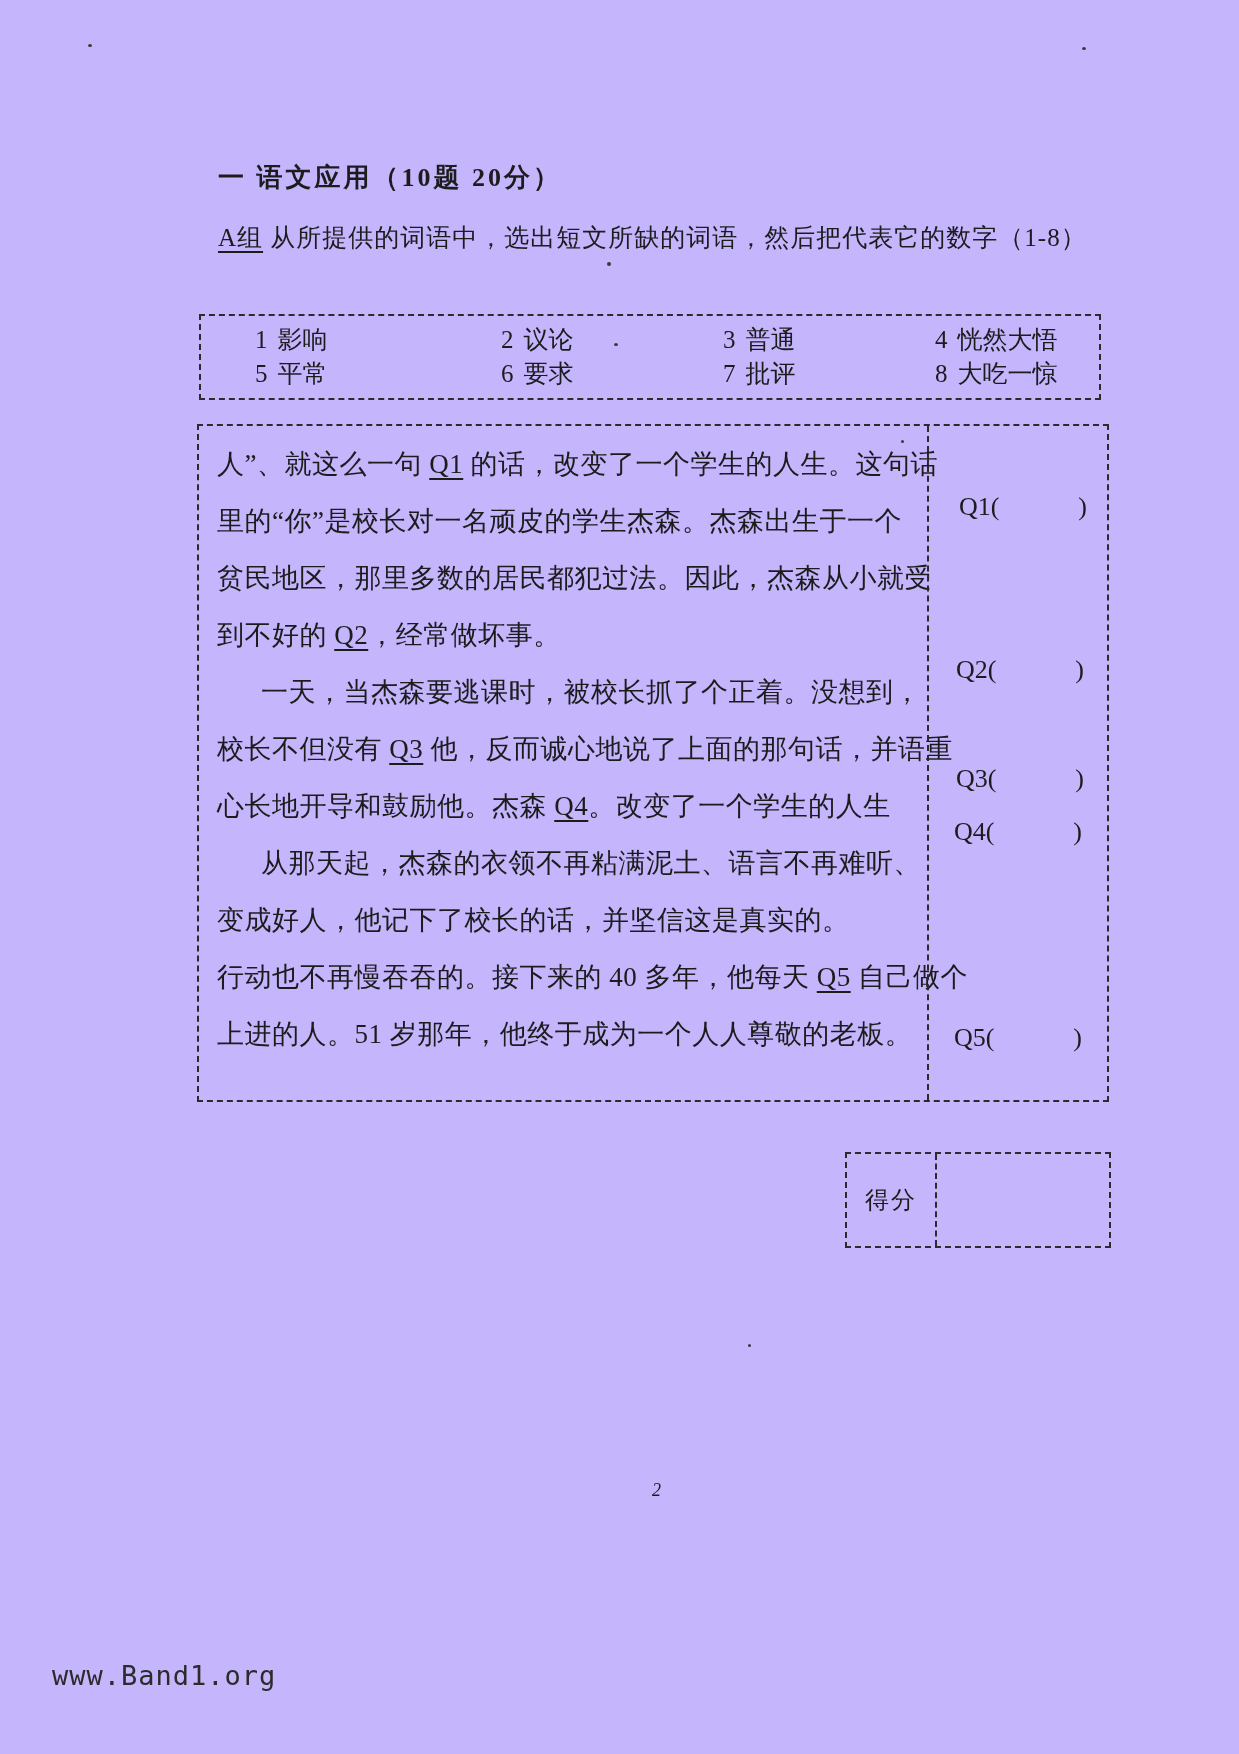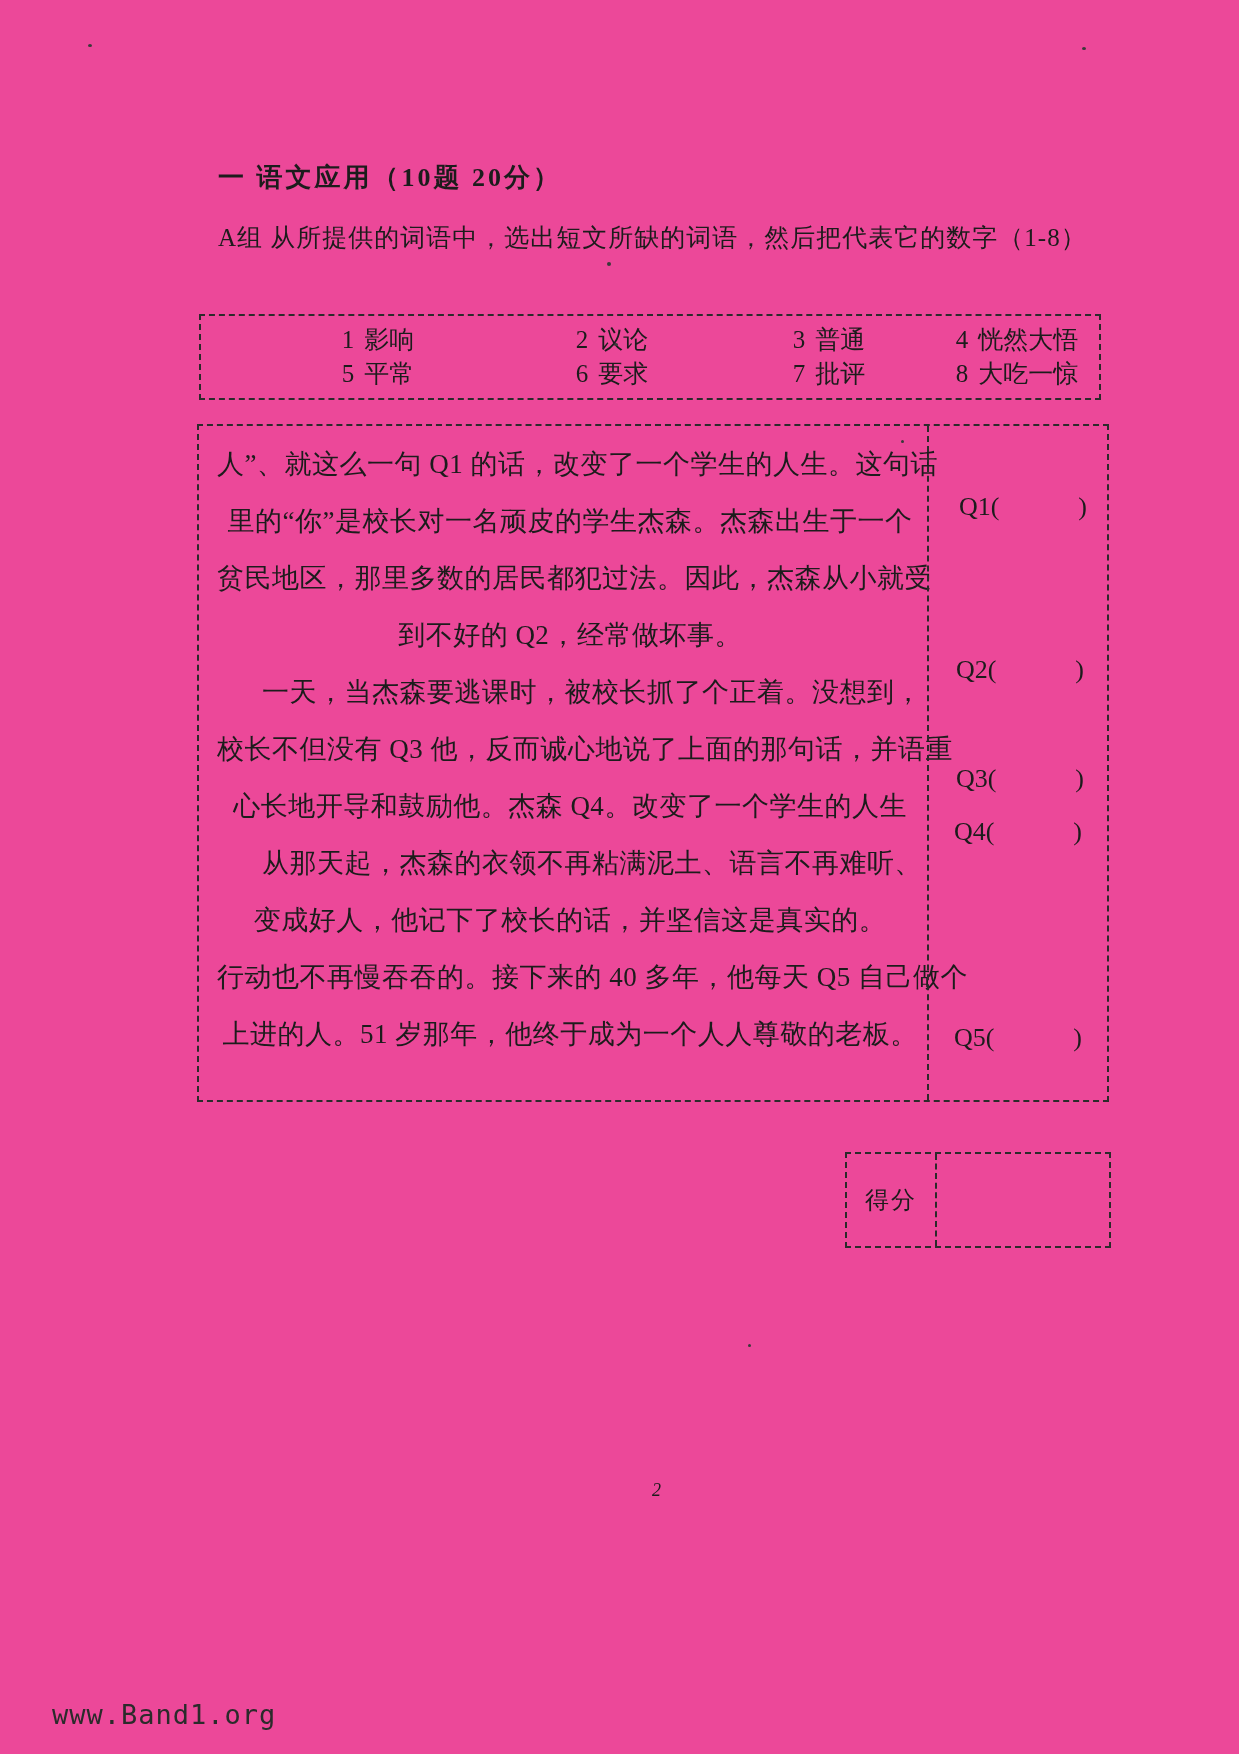--- a/index.html
+++ b/index.html
@@ -1,22 +1,21 @@
 <!DOCTYPE html>
 <html><head>
 <meta charset="utf-8">
 <style>
   html,body{margin:0;padding:0;background:#e8e8e8;}
   .page{
     position:relative;width:1239px;height:1754px;margin:0 auto;
-    background:#ec4899;color:#1c1c1c;overflow:hidden;
+    background:#c4b5fd;color:#1c1c1c;overflow:hidden;
     font-family:"Liberation Serif","DejaVu Serif",serif;
-    text-align:center;
   }
-  .u{text-underline-offset:5px;}
+  .u{text-decoration:underline;text-underline-offset:5px;}
 
   .section-title{
     position:absolute;left:218px;top:160px;
     font-size:26px;font-weight:bold;letter-spacing:3px;white-space:nowrap;
   }
   .instr1{
     position:absolute;left:218px;top:221px;
     font-size:25px;letter-spacing:1px;white-space:nowrap;
   }
   .instr2{
@@ -69,21 +68,21 @@
     width:88px;border-right:2px dashed #2b2b2b;
     display:flex;align-items:center;justify-content:center;
     font-size:24px;letter-spacing:2px;
   }
   .score-value-cell{flex:1;}
 
   .page-number{position:absolute;left:652px;top:1480px;font-size:18px;font-style:italic;}
   .footer-site{
     position:absolute;left:52px;top:1660px;
     font-family:"DejaVu Sans Mono","Liberation Mono",monospace;
-    font-size:27px;color:#2b2b2b;letter-spacing:1px;margin-top:39px;
+    font-size:27px;color:#2b2b2b;letter-spacing:1px;
   }
 
   .speck{position:absolute;background:#3a3a3a;border-radius:50%;}
 </style>
 </head>
 <body>
 
 <div class="page">
 
   <div class="section-title">一 语文应用（10题 20分）</div>

